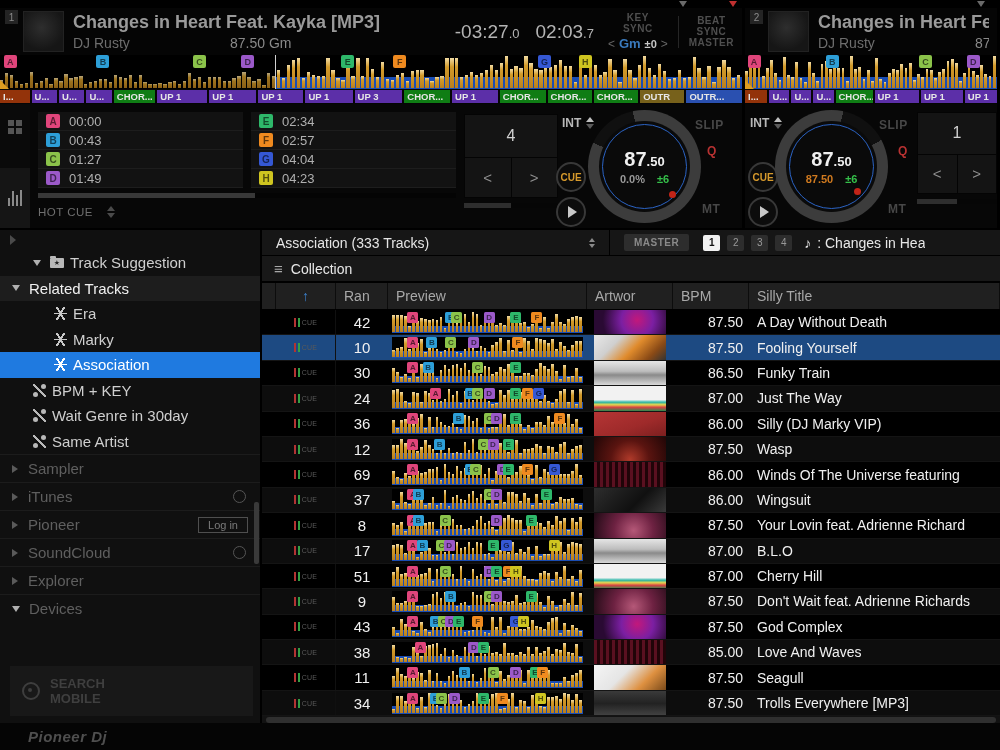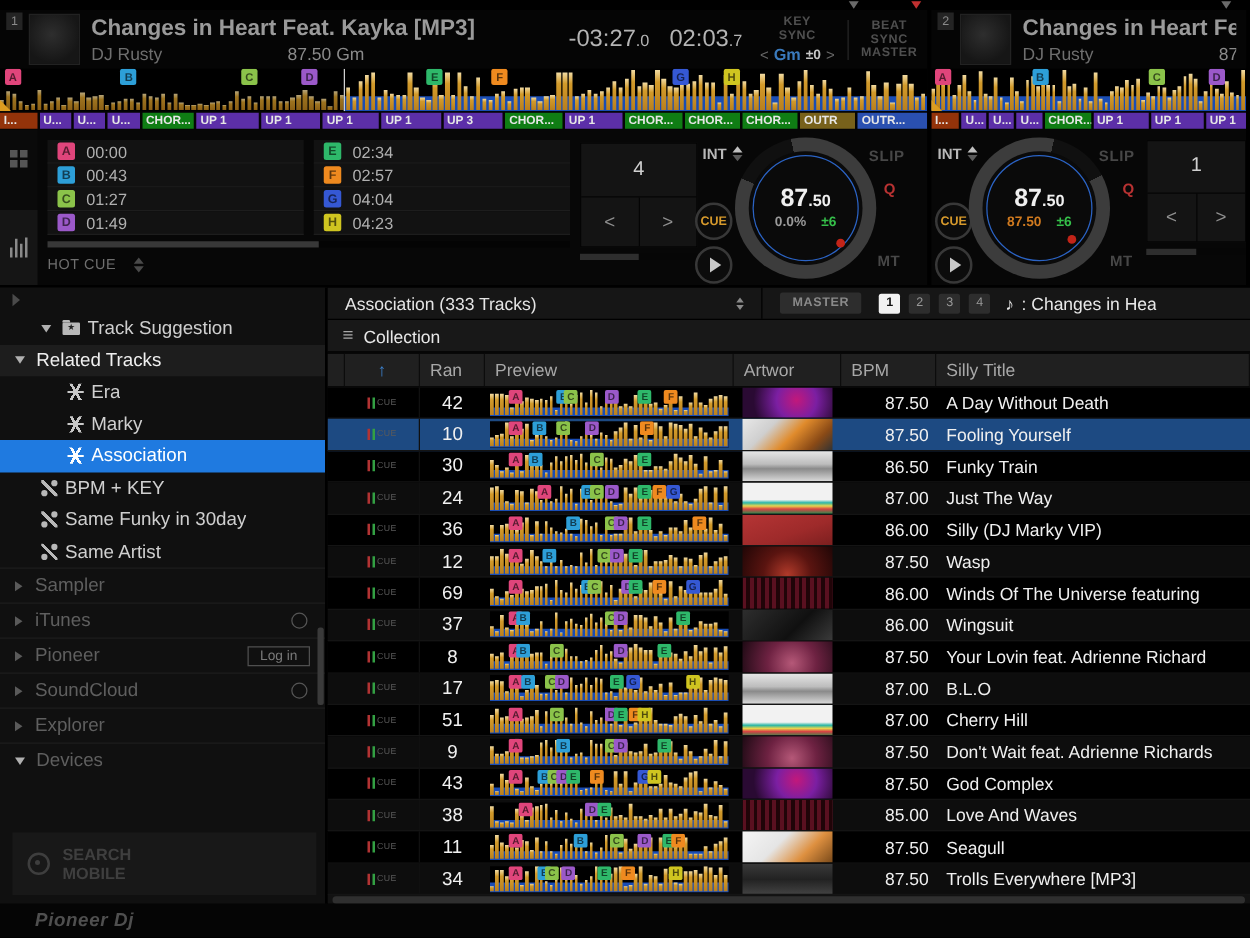--- a/index.html
+++ b/index.html
@@ -675,21 +675,21 @@
             <span class="s-label">Association</span>
           </div>
           <div class="s-row s-tree" style="padding-left: 33px;">
             <span style="width: 0px;"></span>
             <span class="ic-link"></span>
             <span class="s-label">BPM + KEY</span>
           </div>
           <div class="s-row s-tree" style="padding-left: 33px;">
             <span style="width: 0px;"></span>
             <span class="ic-link"></span>
-            <span class="s-label">Same Funky in 30day</span>
+            <span class="s-label">Wait Genre in 30day</span>
           </div>
           <div class="s-row s-tree" style="padding-left: 33px;">
             <span style="width: 0px;"></span>
             <span class="ic-link"></span>
             <span class="s-label">Same Artist</span>
           </div>
           <div class="s-row s-sec" style="padding-left: 12px;">
             <span class="ch-right"></span>
             <span class="s-label">Sampler</span>
           </div>

